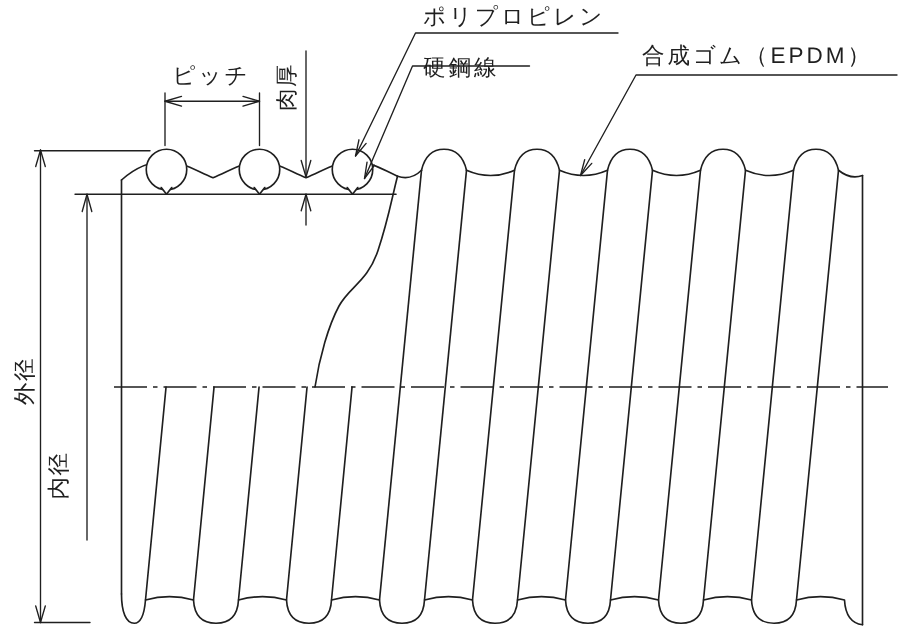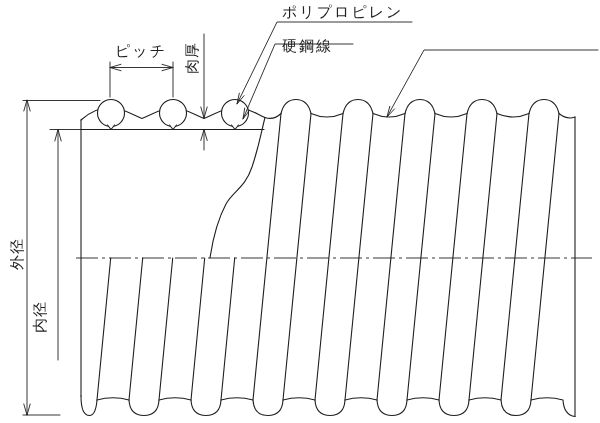--- a/index.html
+++ b/index.html
@@ -151,20 +151,21 @@
     <g>
       <path class="thin" d="M 598,50 L 424,50 L 387,117"></path>
       <path class="thin" d="M 394.5,108.9 L 387,117 L 389.8,106.4"></path>
     </g>
   </svg>
 
   <div class="lbl" style="left:282px;top:3px;">ポリプロピレン</div>
 
   <div class="lbl" style="left:282px;top:37px;">硬鋼線</div>
 
+  <div class="lbl" style="left:428px;top:29px;">合成ゴム（EPDM）</div>
 
   <div class="lbl" style="left:115px;top:42px;">ピッチ</div>
 
   <div class="lbl rot" style="left:174px;top:40px;">肉厚</div>
 
   <div class="lbl rot" style="left:-1px;top:236px;">外径</div>
 
   <div class="lbl rot" style="left:22px;top:299px;">内径</div>
 </div>
 

